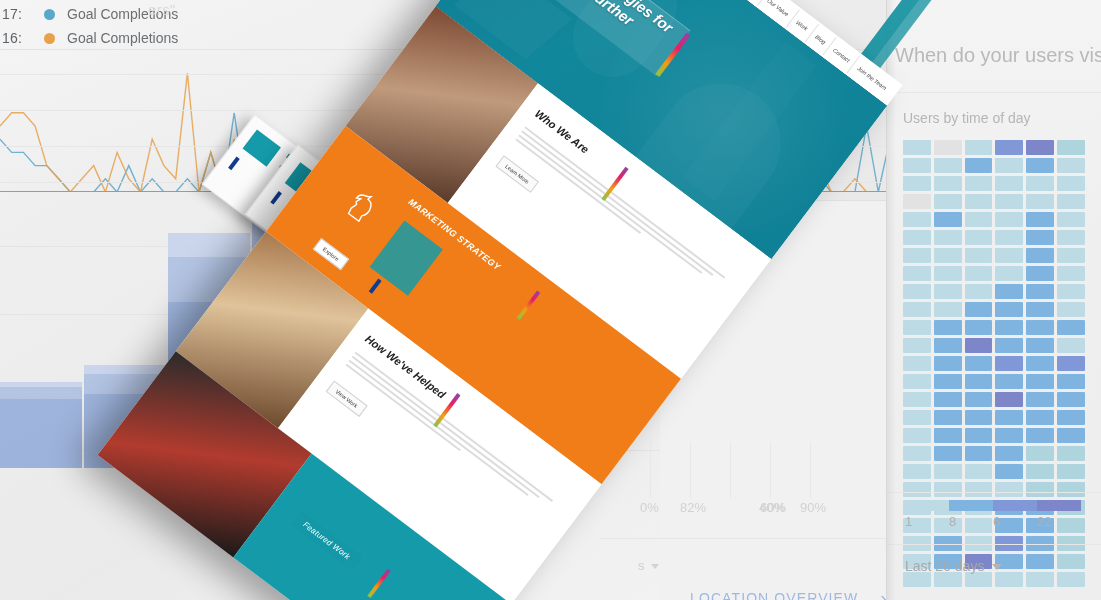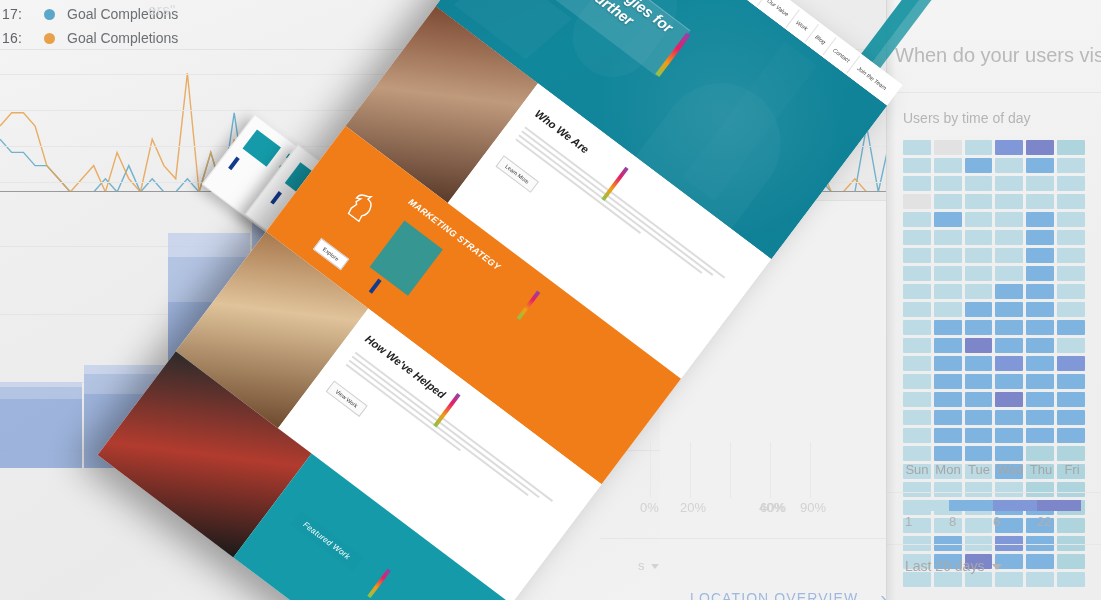--- a/index.html
+++ b/index.html
@@ -205,21 +205,21 @@
             <div class="seg" style="height: 53.76px; background: rgb(169, 189, 226); opacity: 0.85;"></div>
             <div class="seg" style="height: 212.8px; background: rgb(143, 169, 216); opacity: 0.85;"></div>
           </div>
         </div>
 
     </div>
 
     <div class="pct-axis" id="pctAxis">
         <span style="left: 0px;">0%</span>
         <span style="left: 10px; top: -58px; width: 1px; height: 56px; background: rgb(232, 232, 232);"></span>
-        <span style="left: 40px;">20%</span>
+        <span style="left: 40px;">82%</span>
         <span style="left: 50px; top: -58px; width: 1px; height: 56px; background: rgb(232, 232, 232);"></span>
         <span style="left: 80px; margin-left: 39px;">40%</span>
         <span style="left: 90px; top: -58px; width: 1px; height: 56px; background: rgb(232, 232, 232);"></span>
         <span style="left: 120px;">60%</span>
         <span style="left: 130px; top: -58px; width: 1px; height: 56px; background: rgb(232, 232, 232);"></span>
         <span style="left: 160px;">90%</span>
         <span style="left: 170px; top: -58px; width: 1px; height: 56px; background: rgb(232, 232, 232);"></span>
       </div>
     <div class="loc-divider"></div>
     <div class="mini-dd">
@@ -429,28 +429,20 @@
             <div class="heat-cell" style="background: rgb(174, 212, 222);"></div>
           </div>
           <div class="heat-row">
             <div class="heat-cell" style="background: rgb(188, 219, 228);"></div>
             <div class="heat-cell" style="background: rgb(188, 219, 228);"></div>
             <div class="heat-cell" style="background: rgb(188, 219, 228);"></div>
             <div class="heat-cell" style="background: rgb(188, 219, 228);"></div>
             <div class="heat-cell" style="background: rgb(188, 219, 228);"></div>
             <div class="heat-cell" style="background: rgb(188, 219, 228);"></div>
           </div>
-        </div>
-      <div class="heat-days" id="heatDays">
-          <span>Sun</span>
-          <span>Mon</span>
-          <span>Tue</span>
-          <span>Wed</span>
-          <span>Thu</span>
-          <span>Fri</span>
         </div>
 
       <div class="scale-rule"></div>
       <div class="scale">
         <i style="background:#bcdbe4"></i>
         <i style="background:#7fb4e0"></i>
         <i style="background:#8097d8"></i>
         <i style="background:#7d86c9"></i>
       </div>
       <div class="scale-ticks" id="scaleTicks">

